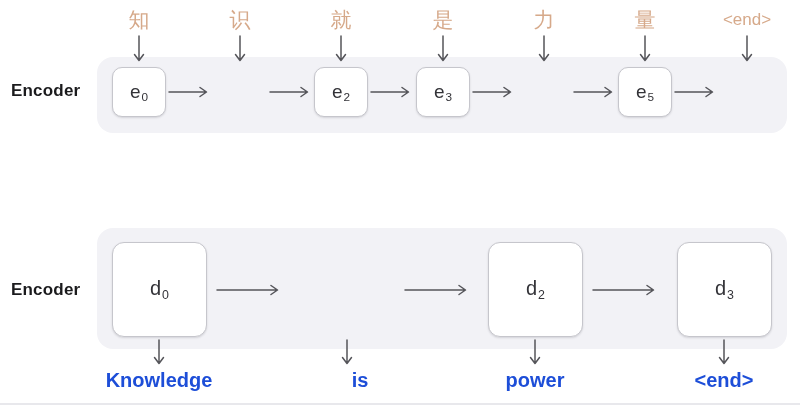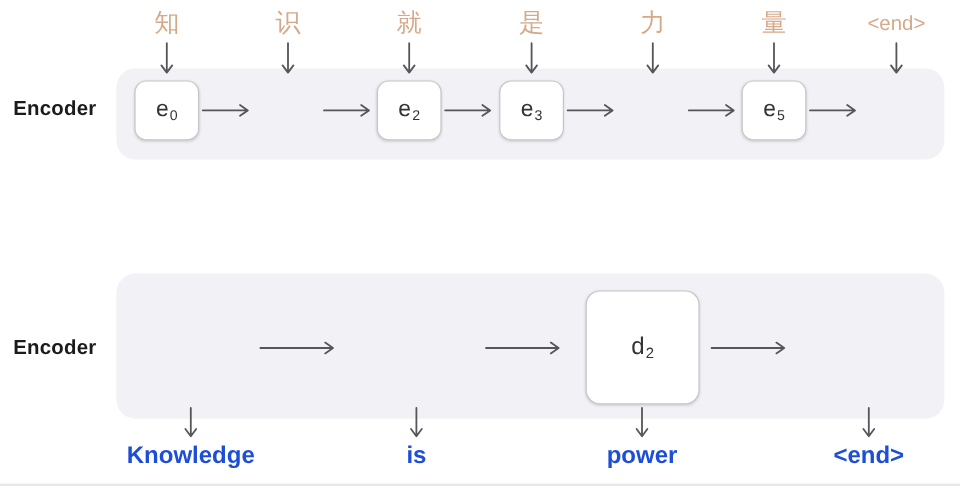--- a/index.html
+++ b/index.html
@@ -105,22 +105,28 @@
   <svg class="arrow" style="left:574px;top:86px" width="40" height="12">
       <path d="M0 6 H37 M31 1.5 L37.5 6 L31 10.5"></path>
     </svg>
   <svg class="arrow" style="left:675px;top:86px" width="40" height="12">
       <path d="M0 6 H37 M31 1.5 L37.5 6 L31 10.5"></path>
     </svg>
 
   <div class="section-label section-label-decoder">Encoder</div>
   <div class="track track-decoder"></div>
 
+  <div class="cell dec-cell" style="left:112px">
+      <span class="node-text"><span>d</span><span class="node-sub">0</span></span>
+    </div>
   <div class="cell dec-cell" style="left:488px">
       <span class="node-text"><span>d</span><span class="node-sub">2</span></span>
+    </div>
+  <div class="cell dec-cell" style="left:677px">
+      <span class="node-text"><span>d</span><span class="node-sub">3</span></span>
     </div>
 
   <svg class="arrow" style="left:217px;top:284px" width="63" height="12">
       <path d="M0 6 H60 M54 1.5 L60.5 6 L54 10.5"></path>
     </svg>
   <svg class="arrow" style="left:405px;top:284px" width="63" height="12">
       <path d="M0 6 H60 M54 1.5 L60.5 6 L54 10.5"></path>
     </svg>
   <svg class="arrow" style="left:593px;top:284px" width="63" height="12">
       <path d="M0 6 H60 M54 1.5 L60.5 6 L54 10.5"></path>
@@ -133,18 +139,18 @@
       <path d="M6 0 V23 M1.5 17.5 L6 23.5 L10.5 17.5"></path>
     </svg>
   <svg class="arrow" style="left:529px;top:340px" width="12" height="26">
       <path d="M6 0 V23 M1.5 17.5 L6 23.5 L10.5 17.5"></path>
     </svg>
   <svg class="arrow" style="left:718px;top:340px" width="12" height="26">
       <path d="M6 0 V23 M1.5 17.5 L6 23.5 L10.5 17.5"></path>
     </svg>
 
   <div class="token output-token" style="left:69px">Knowledge</div>
-  <div class="token output-token" style="left:257px">is</div>
+  <div class="token output-token" style="left:270px">is</div>
   <div class="token output-token" style="left:445px">power</div>
   <div class="token output-token" style="left:634px">&lt;end&gt;</div>
 
   <div class="bottom-divider"></div>
 </div>
 
 </body></html>

